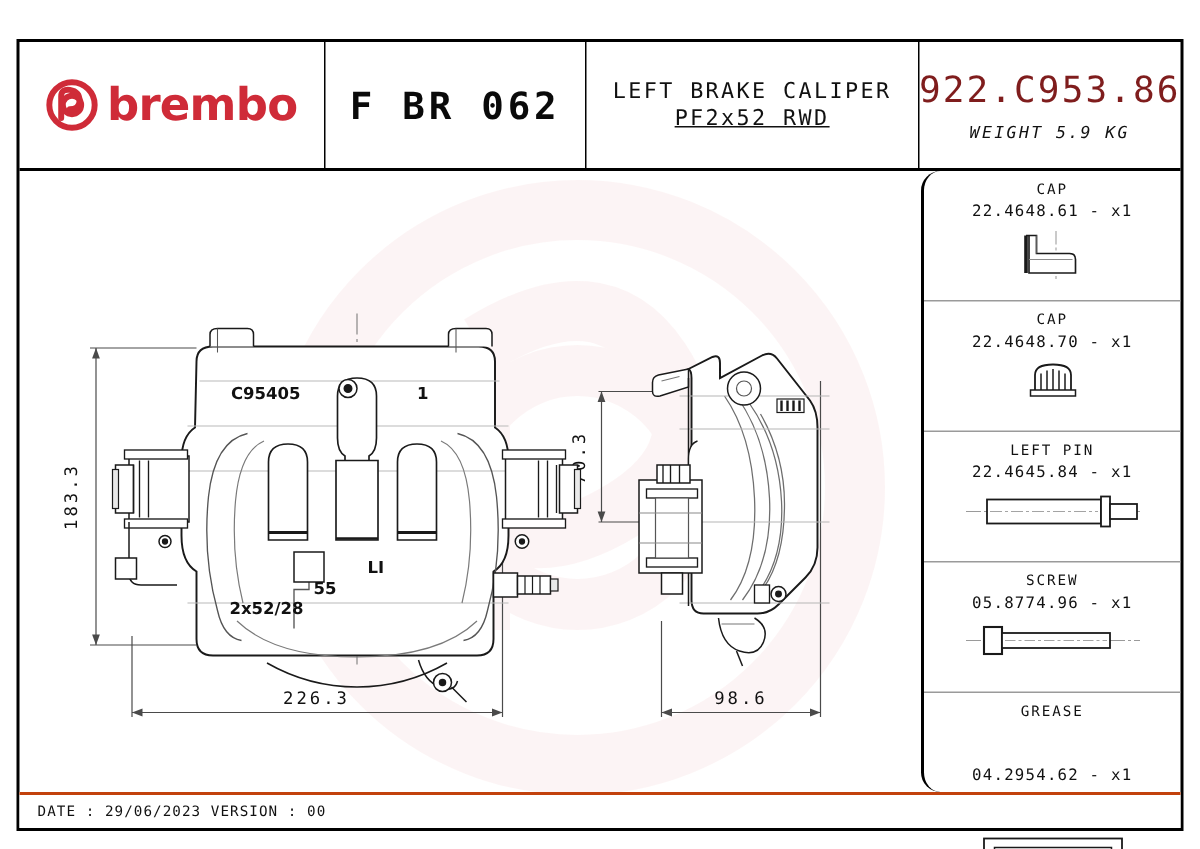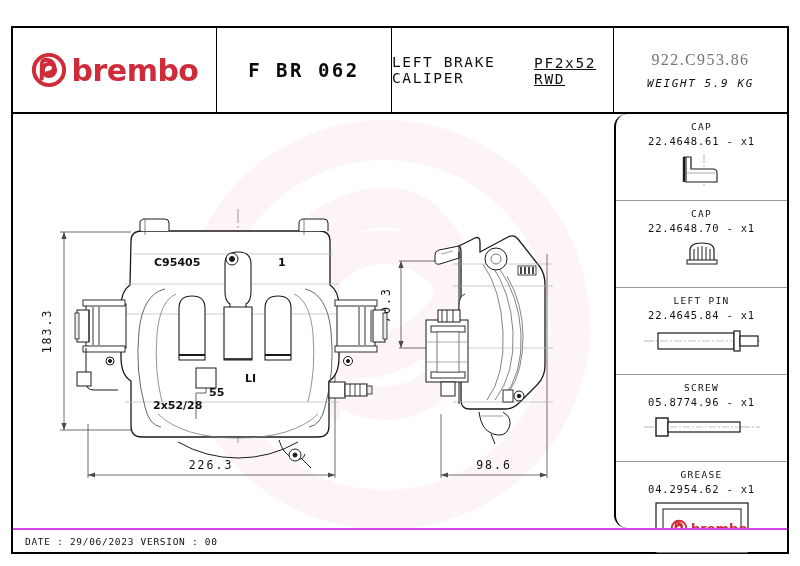--- a/index.html
+++ b/index.html
@@ -36,38 +36,38 @@
     position: absolute; left: 0; top: 0;
     width: 100%; height: 86px;
     display: flex;
     border-bottom: 2px solid #000;
     z-index: 5;
     background: transparent;
   }
   .hcell { height: 100%; display: flex; align-items: center; justify-content: center; }
   .hcell.logo  { width: 204px; border-right: 1px solid #000; }
   .hcell.code  { width: 175px; border-right: 1px solid #000; }
-  .hcell.desc  { width: 222px; border-right: 1px solid #000; flex-direction: row; justify-content: center; }
+  .hcell.desc  { width: 222px; border-right: 1px solid #000; flex-direction: column; justify-content: center; }
   .hcell.part  { flex: 1; flex-direction: column; }
 
   .brand-logo { display: flex; align-items: center; gap: 5px; }
   .brand-word {
     color: #cf2b38;
     font-family: "DejaVu Sans", "Liberation Sans", sans-serif;
     font-size: 30px;
     font-weight: bold;
     letter-spacing: -0.5px;
   }
   .code-text {
-    font-size: 19px; font-weight: bold; letter-spacing: 2.5px;
+    font-size: 25px; font-weight: bold; letter-spacing: 2.5px;
     color: #0a0a0a;
   }
   .desc-line1 { font-size: 14.5px; letter-spacing: 1.6px; color: #111; }
   .desc-line2 { font-size: 14.5px; letter-spacing: 1.6px; color: #111; margin-top: 2px; text-decoration: underline;}
-  .part-no { font-size: 16px; letter-spacing: 1.4px; color: #737373; font-family: Liberation Serif, serif; }
+  .part-no { font-size: 24px; letter-spacing: 1.4px; color: #7f1d1d; }
   .part-weight { font-size: 11px; letter-spacing: 1.6px; color: #111; margin-top: 8px; font-style: italic; }
 
   
   .side-col {
     position: absolute;
     right: 0; top: 86px;
     width: 173px;
     bottom: 24px;
     border-left: 2px solid #000;
     z-index: 5;
@@ -75,42 +75,42 @@
   }
   .comp {
     position: relative;
     width: 100%;
     border-bottom: 1px solid #9a9a9a;
     display: flex;
     flex-direction: column;
     align-items: center;
     padding-top: 7px;
   }
-  .comp:last-child { border-bottom: none; }
+  .comp:last-child { border-bottom: none; gap: 28px; }
   .comp-title {
     font-size: 9.5px; letter-spacing: 1.3px; color: #111; text-align: center;
   }
   .comp-code {
     font-size: 10.5px; letter-spacing: 0.8px; color: #111; margin-top: 3px; text-align: left;
   }
   .comp-art { margin-top: 6px; display: flex; align-items: center; justify-content: center; }
 
   
   .drawing {
     position: absolute;
     left: 0; top: 86px; right: 173px; bottom: 24px;
     z-index: 4;
     overflow: hidden;
   }
   
   .footer {
     position: absolute;
     left: 0; right: 0; bottom: 0;
     height: 24px;
-    border-top: 2px solid #d946ef;
+    border-top: 2px solid #c2410c;
     display: flex; align-items: center;
     padding-left: 12px;
     z-index: 6;
     background: #fff;
     margin-top: 28px;
   }
   .footer-text { font-size: 9.5px; letter-spacing: 0.7px; color: #111; }
 
   .dim-label { font-size: 11.5px; letter-spacing: 2px; fill: #111;
                font-family: "DejaVu Sans Mono","Liberation Mono",monospace; }

